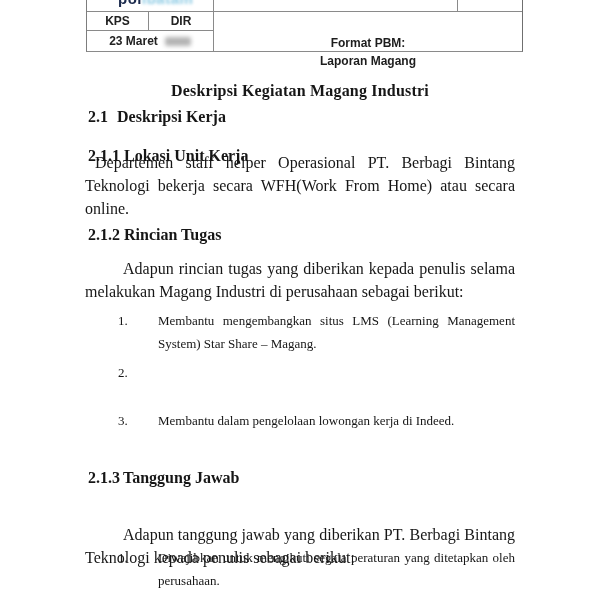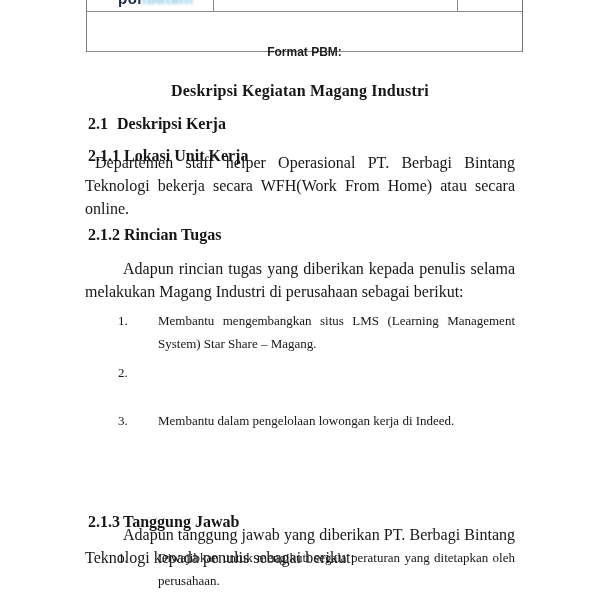--- a/index.html
+++ b/index.html
@@ -53,29 +53,29 @@
     flex:1; display:flex; flex-direction:column; align-items:center; justify-content:center;
     font-weight:bold; font-size:12px; line-height:18px; color:#1d1d1d;margin-top:40px;
   }
 
   
   .blk {
     position:absolute; left:85px; width:430px;
     font-size:16px; line-height:23px;
   }
   .doc-title { top:79px; text-align:center; font-weight:bold; letter-spacing:.2px; }
-  .h-21   { top:112px; font-weight:bold; padding-left:3px; }
+  .h-21   { top:105px; font-weight:bold; padding-left:3px; }
   .h-211  { top:144px; font-weight:bold; padding-left:3px; }
   .p-1    { top:151px; text-align:justify; text-indent:10px; }
   .h-212  { top:223px; font-weight:bold; padding-left:3px; }
   .p-2    { top:257px; text-align:justify; text-indent:38px; }
   .h-213  { top:466px; font-weight:bold; padding-left:3px; }
   .p-3    { top:495px; text-align:justify; text-indent:38px;margin-top:28px; }
   .hnum-21  { display:inline-block; width:29px; }
-  .hnum-213 { display:inline-block; width:35px;margin-top:44px; }
+  .hnum-213 { display:inline-block; width:35px; }
 
   .li { position:absolute; left:85px; width:430px; padding-left:73px;
         font-size:13px; line-height:23px; text-align:justify; }
   .li .num { position:absolute; left:33px; top:0; }
   .li-1 { top:309px; }
   .li-2 { top:361px; }
   .li-3 { top:409px; }
   .li-4 { top:546px; }
 </style>
 </head>
@@ -85,22 +85,33 @@
   <div class="hdr-row1">
     <div class="hdr-logo-cell">
       <div class="logo">
         <span class="logo-dark">pol</span><span class="logo-light">ibatam</span>
       </div>
     </div>
     <div class="hdr-top-mid"></div>
     <div class="hdr-top-right"></div>
   </div>
   <div class="hdr-row2">
+    <div class="hdr-leftcol">
+      <div class="hdr-kpsdir">
+        <div class="cell-kps">KPS</div>
+        <div class="cell-dir">DIR</div>
+      </div>
+      <div class="hdr-date">
+        <span>23 Maret</span>
+        <span class="redact-year"></span>
+      </div>
+    </div>
     <div class="hdr-format">
       <span>Format PBM:</span>
+      <span>Laporan Magang</span>
     </div>
   </div>
 </div>
 
 <div class="blk doc-title">Deskripsi Kegiatan Magang Industri</div>
 
 <div class="blk h-21">
   <span class="hnum-21">2.1</span><span>Deskripsi Kerja</span>
 </div>
 

